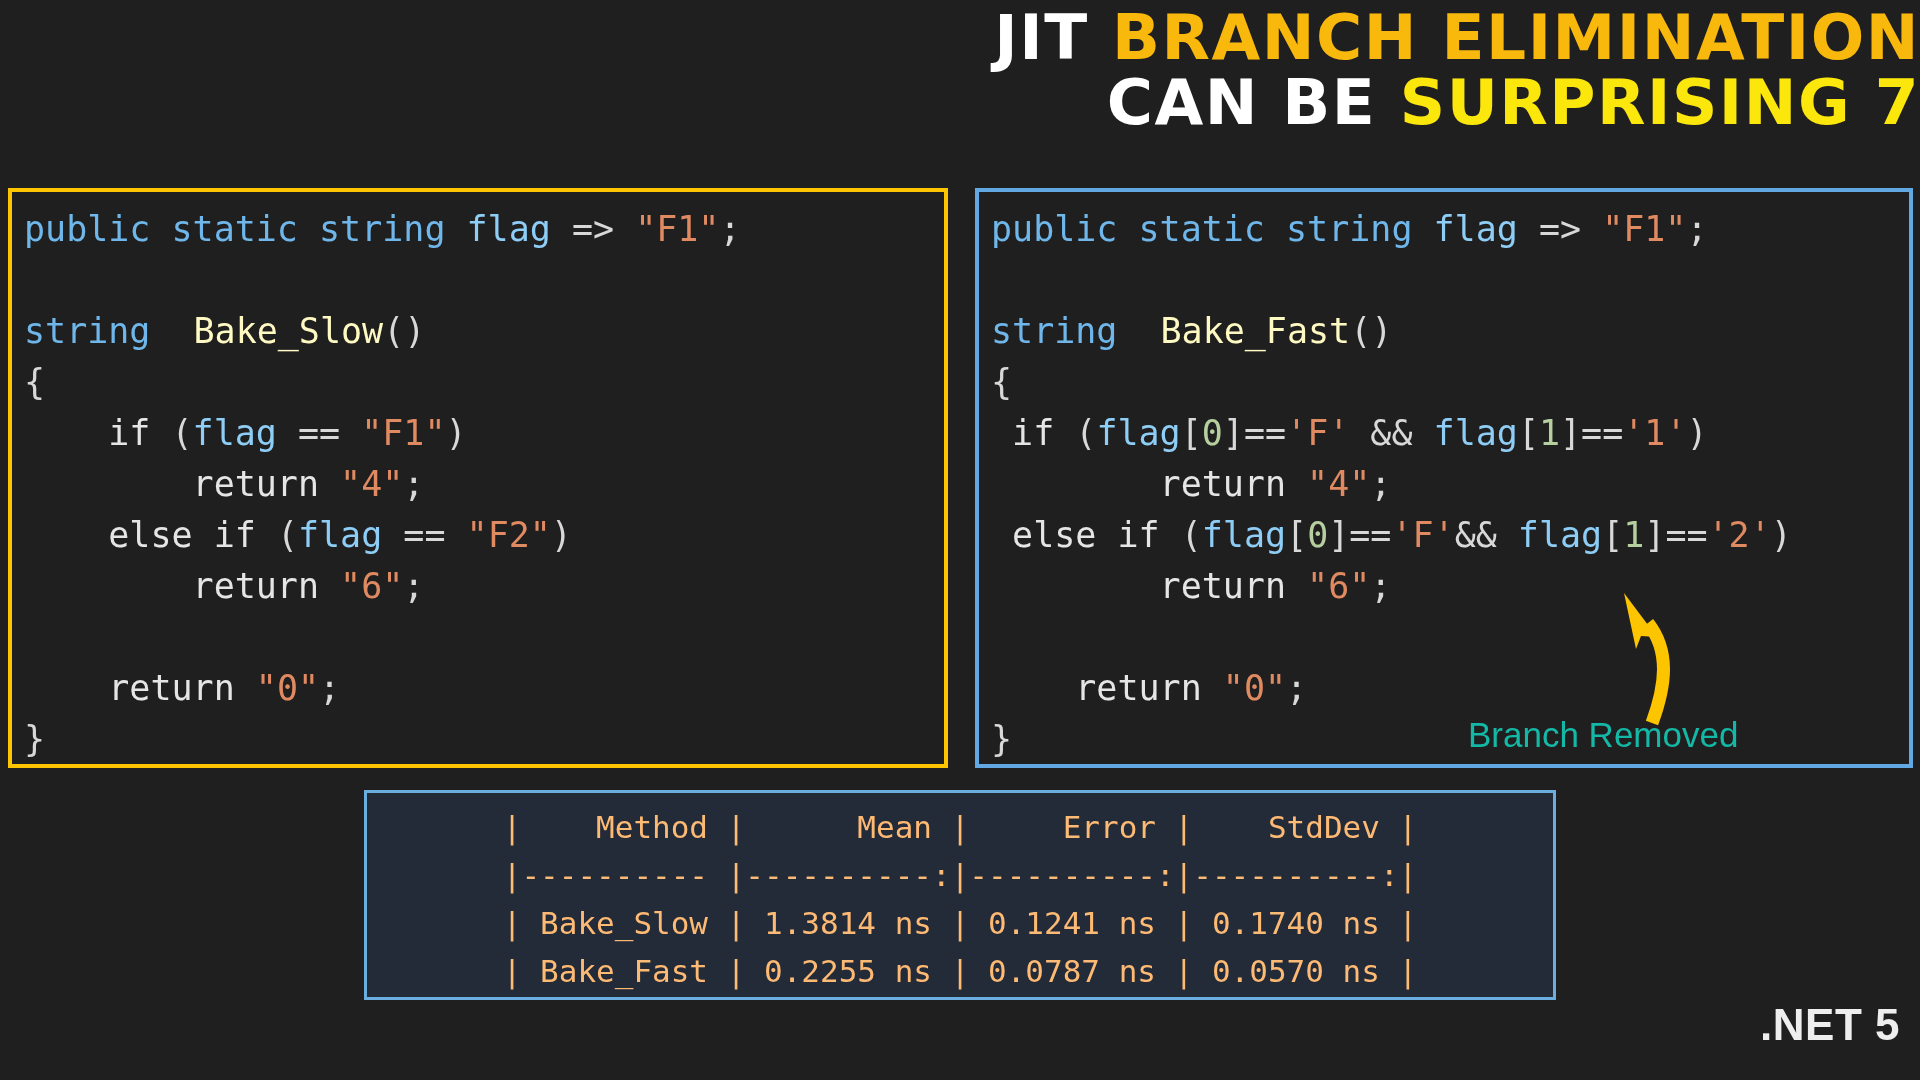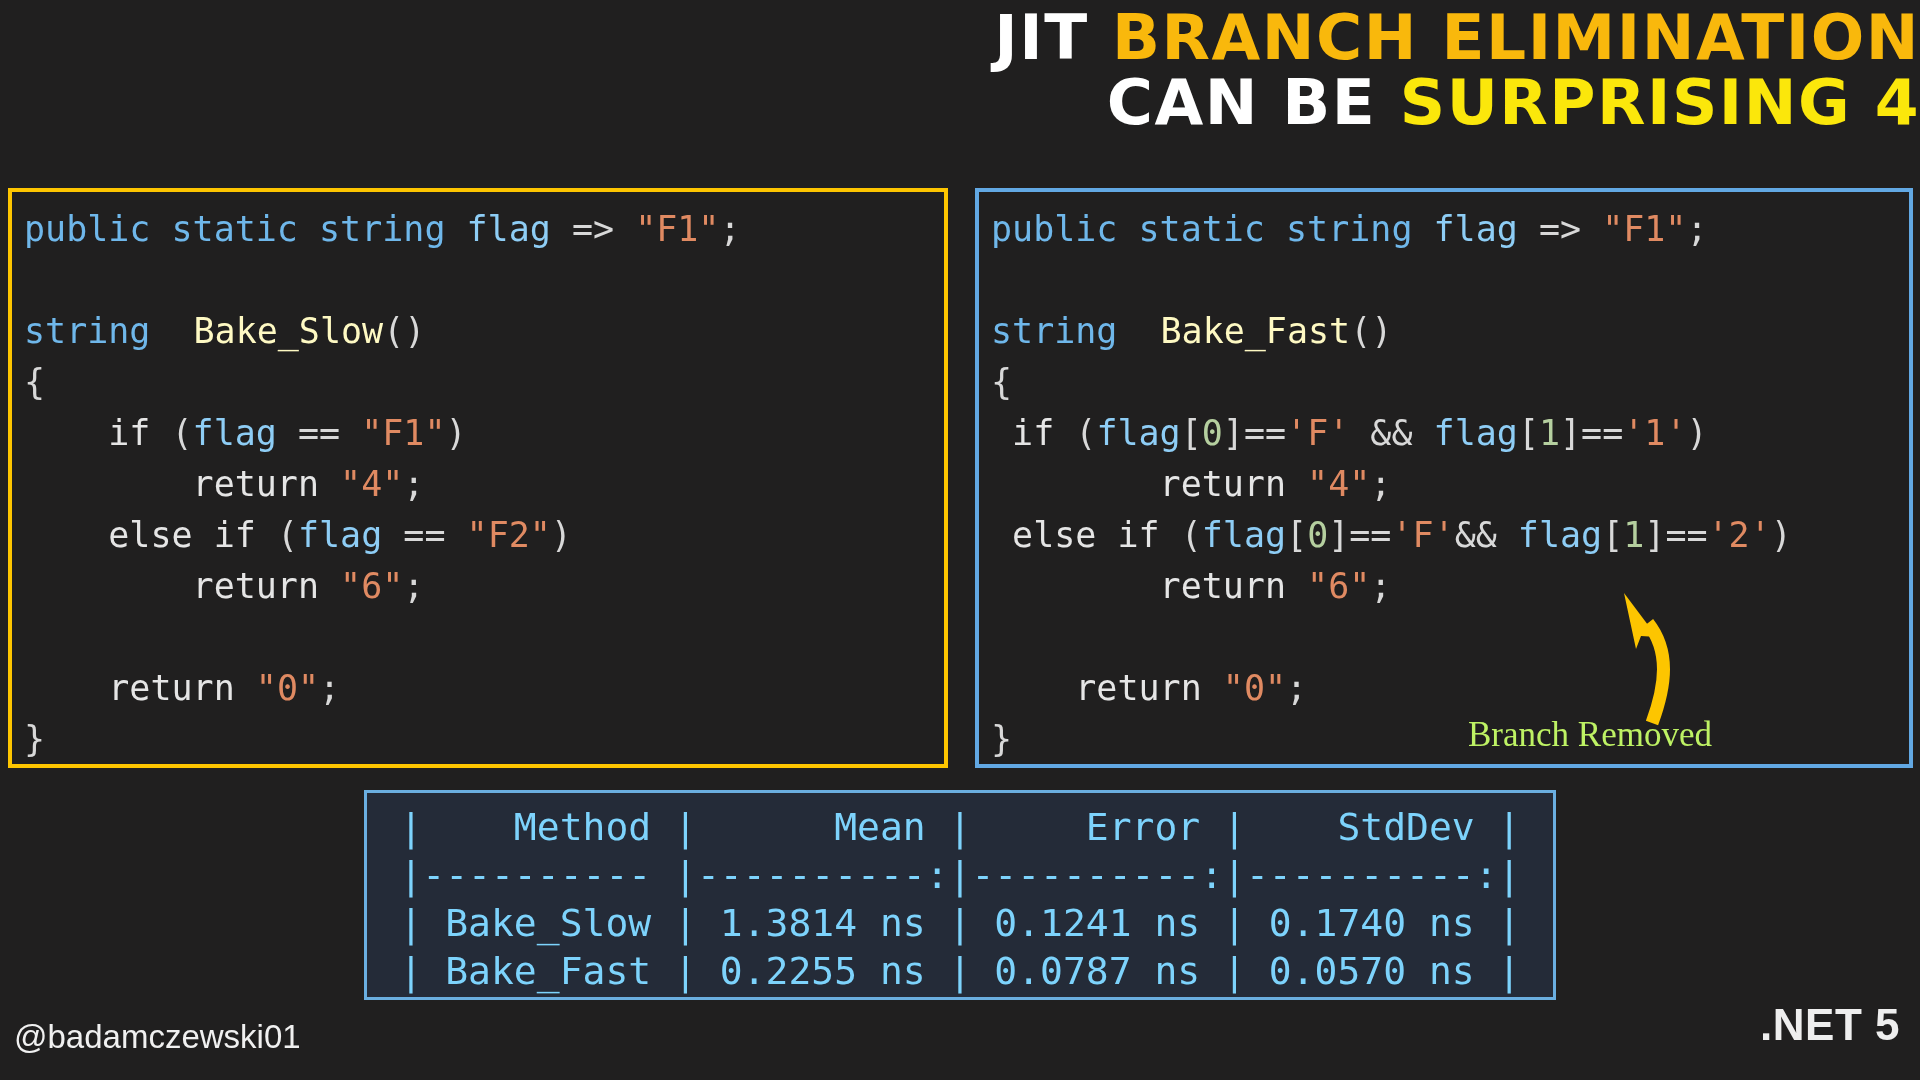--- a/index.html
+++ b/index.html
@@ -87,43 +87,43 @@
     left: 1520px;
     top: 545px;
     width: 160px;
     height: 190px;
     pointer-events: none;
   }
   #branch-removed-label {
     position: absolute;
     left: 1468px;
     top: 715px;
-    font-family: Liberation Serif, serif;
+    font-family: Liberation Sans, sans-serif;
     font-size: 35px;
-    color: #bef264;
+    color: #14b8a6;
     white-space: nowrap;
   }
 
   
   #benchmark-panel {
     position: absolute;
     left: 364px;
     top: 790px;
     width: 1192px;
     height: 210px;
     box-sizing: border-box;
     background: #242b38;
     border: 3px solid #6aaee0;
     padding: 10px 0 0 0;
   }
   .bench {
     font-family: "DejaVu Sans Mono", monospace;
-    font-size: 38px;
+    font-size: 31px;
     line-height: 48px;
-    color: #7dd3fc;
+    color: #fdba74;
     white-space: pre;
     text-align: center;
   }
 
   
   #handle {
     position: absolute;
     left: 14px;
     top: 1018px;
     font-size: 33px;
@@ -141,21 +141,21 @@
     letter-spacing: 0.5px;
   }
 </style>
 </head>
 <body>
 
 <div id="slide">
 
   <div class="title-block">
     <div class="title-line"><span class="t-white">JIT </span><span class="t-amber">BRANCH ELIMINATION</span></div>
-    <div class="title-line"><span class="t-white">CAN BE </span><span class="t-yellow">SURPRISING 4</span></div>
+    <div class="title-line"><span class="t-white">CAN BE </span><span class="t-yellow">SURPRISING 7</span></div>
   </div>
 
   <div class="code-panel" id="panel-left">
     <div class="code"><div class="code-line"><span class="k">public</span><span class="pn"> </span><span class="k">static</span><span class="pn"> </span><span class="k">string</span><span class="pn"> </span><span class="id">flag</span><span class="pn"> =&gt; </span><span class="st">"F1"</span><span class="pn">;</span></div><div class="code-line">&nbsp;</div><div class="code-line"><span class="k">string</span><span class="pn"> </span><span class="fn">Bake_Slow</span><span class="pn">()</span></div><div class="code-line"><span class="pn">{</span></div><div class="code-line"><span class="pn">    </span><span class="kf">if</span><span class="pn"> (</span><span class="id">flag</span><span class="pn"> == </span><span class="st">"F1"</span><span class="pn">)</span></div><div class="code-line"><span class="pn">        </span><span class="kf">return</span><span class="pn"> </span><span class="st">"4"</span><span class="pn">;</span></div><div class="code-line"><span class="pn">    </span><span class="kf">else if</span><span class="pn"> (</span><span class="id">flag</span><span class="pn"> == </span><span class="st">"F2"</span><span class="pn">)</span></div><div class="code-line"><span class="pn">        </span><span class="kf">return</span><span class="pn"> </span><span class="st">"6"</span><span class="pn">;</span></div><div class="code-line">&nbsp;</div><div class="code-line"><span class="pn">    </span><span class="kf">return</span><span class="pn"> </span><span class="st">"0"</span><span class="pn">;</span></div><div class="code-line"><span class="pn">}</span></div></div>
   </div>
 
   <div class="code-panel" id="panel-right">
     <div class="code"><div class="code-line"><span class="k">public</span><span class="pn"> </span><span class="k">static</span><span class="pn"> </span><span class="k">string</span><span class="pn"> </span><span class="id">flag</span><span class="pn"> =&gt; </span><span class="st">"F1"</span><span class="pn">;</span></div><div class="code-line">&nbsp;</div><div class="code-line"><span class="k">string</span><span class="pn"> </span><span class="fn">Bake_Fast</span><span class="pn">()</span></div><div class="code-line"><span class="pn">{</span></div><div class="code-line"><span class="pn"> </span><span class="kf">if</span><span class="pn"> (</span><span class="id">flag</span><span class="pn">[</span><span class="nu">0</span><span class="pn">]==</span><span class="st">'F'</span><span class="pn"> &amp;&amp; </span><span class="id">flag</span><span class="pn">[</span><span class="nu">1</span><span class="pn">]==</span><span class="st">'1'</span><span class="pn">)</span></div><div class="code-line"><span class="pn">        </span><span class="kf">return</span><span class="pn"> </span><span class="st">"4"</span><span class="pn">;</span></div><div class="code-line"><span class="pn"> </span><span class="kf">else if</span><span class="pn"> (</span><span class="id">flag</span><span class="pn">[</span><span class="nu">0</span><span class="pn">]==</span><span class="st">'F'</span><span class="pn">&amp;&amp; </span><span class="id">flag</span><span class="pn">[</span><span class="nu">1</span><span class="pn">]==</span><span class="st">'2'</span><span class="pn">)</span></div><div class="code-line"><span class="pn">        </span><span class="kf">return</span><span class="pn"> </span><span class="st">"6"</span><span class="pn">;</span></div><div class="code-line">&nbsp;</div><div class="code-line"><span class="pn">    </span><span class="kf">return</span><span class="pn"> </span><span class="st">"0"</span><span class="pn">;</span></div><div class="code-line"><span class="pn">}</span></div></div>
   </div>
 
@@ -164,16 +164,15 @@
       <path d="M 132 178 C 146 140 150 106 128 78" stroke="#fdc500" stroke-width="13" fill="none" stroke-linecap="butt"></path>
       <path d="M 104 48 L 137 92 L 121 91 L 116 104 Z" fill="#fdc500"></path>
     </svg>
   </div>
   <div id="branch-removed-label">Branch Removed</div>
 
   <div id="benchmark-panel">
     <div class="bench"><div>|    Method |      Mean |     Error |    StdDev |</div><div>|---------- |----------:|----------:|----------:|</div><div>| Bake_Slow | 1.3814 ns | 0.1241 ns | 0.1740 ns |</div><div>| Bake_Fast | 0.2255 ns | 0.0787 ns | 0.0570 ns |</div></div>
   </div>
 
-  <div id="handle">@badamczewski01</div>
   <div id="dotnet-badge">.NET 5</div>
 
 </div>
 
 </body></html>

